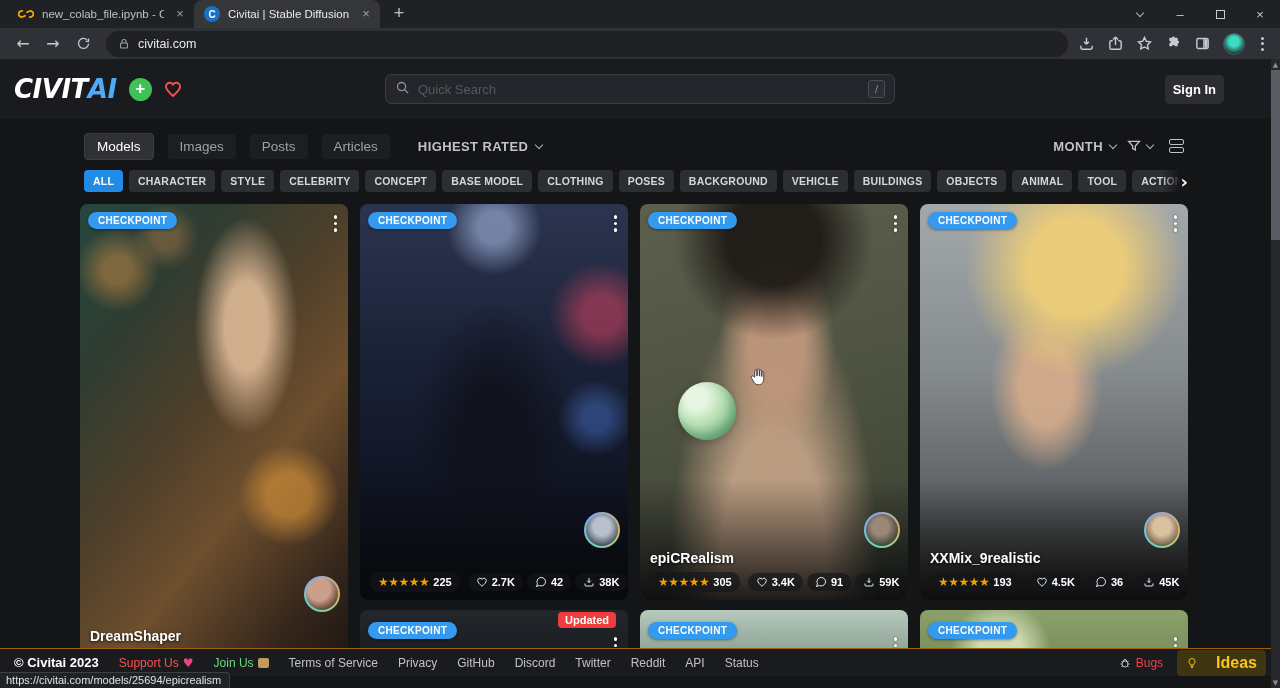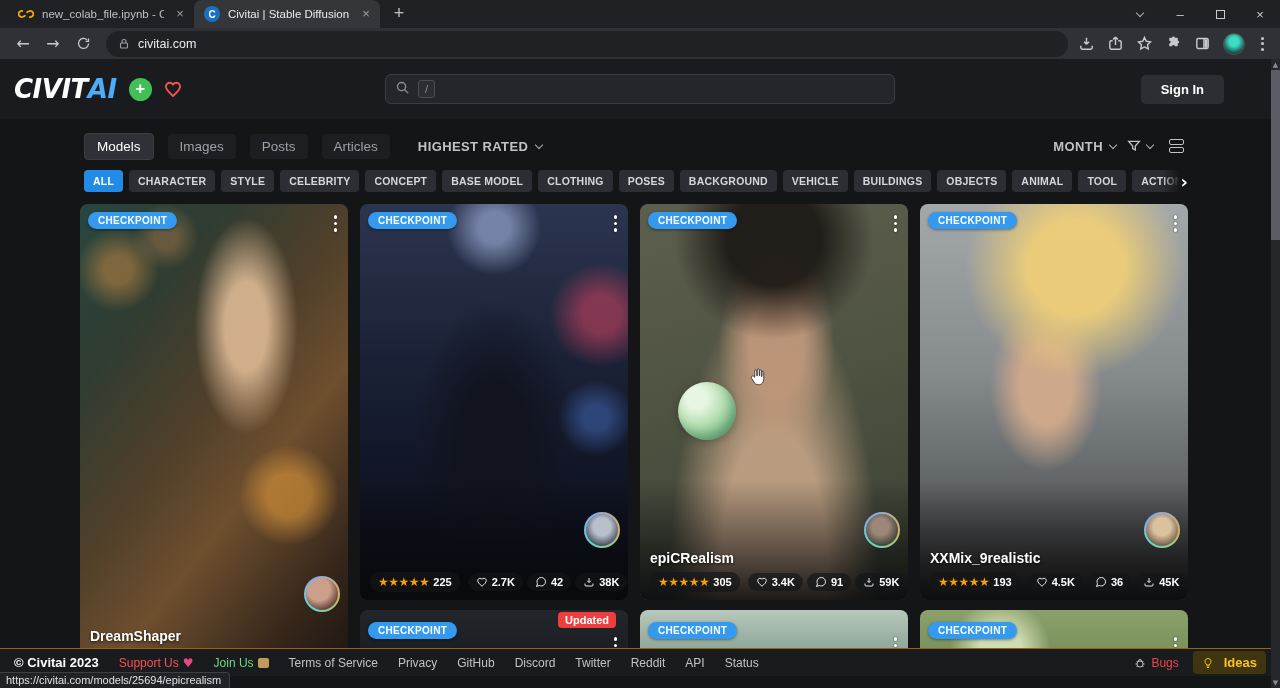--- a/index.html
+++ b/index.html
@@ -36,21 +36,21 @@
   .page { position:relative; height:629px; background:#141517; overflow:hidden; }
   .site-header { height:60px; background:#1a1b1e; display:flex; align-items:center; padding:0 56px 0 14px; position:relative; }
   .logo { font-family:"DejaVu Sans",sans-serif; font-size:26px; font-weight:800; letter-spacing:-0.5px; color:#fff; font-style:italic; }
   .logo b { color:#4dabf7; font-style:italic; }
   .hdr-plus { width:23px; height:23px; border-radius:50%; background:#40c057; color:#fff; font-size:17px; line-height:21px; text-align:center; font-weight:bold; margin-left:12px; }
   .hdr-heart { margin-left:10px; display:flex; }
   .searchbox { position:absolute; left:50%; transform:translateX(-50%); width:510px; height:30px; background:#25262b; border:1px solid #3a3d42; border-radius:6px; display:flex; align-items:center; gap:8px; padding:0 9px; }
   .searchbox input { flex:1; background:transparent; border:none; outline:none; color:#c1c2c5; font-size:13px; font-family:"Liberation Sans",sans-serif; }
   .searchbox input::placeholder { color:#55585e; }
   .kbd { border:1px solid #4a4d52; border-radius:3px; color:#8a8d93; font-size:11px; padding:0 6px; line-height:16px; background:#2c2e33; }
-  .signin { margin-left:auto; background:#2c2e33; color:#fff; font-size:13px; font-weight:600; padding:7px 20px; border-radius:5px; }
+  .signin { margin-left:auto; background:#2c2e33; color:#fff; font-size:13px; font-weight:600; padding:7px 8px; border-radius:5px; }
 
   .nav-row { display:flex; align-items:center; margin:12px 96px 0 84px; gap:14px; height:30px; }
   .nav-tab { padding:5px 12px; border-radius:4px; color:#9da1a7; font-size:13.5px; background:#1d1e22; }
   .nav-tab.active { background:#2f3136; color:#fff; border:1px solid #3a3d42; }
   .sortsel { display:flex; align-items:center; gap:8px; margin-left:14px; color:#c1c2c5; font-weight:700; font-size:13px; letter-spacing:.4px; }
   .right-controls { margin-left:auto; display:flex; align-items:center; gap:10px; }
   .periodsel { display:flex; align-items:center; gap:7px; color:#c1c2c5; font-weight:700; font-size:13px; letter-spacing:.4px; }
   .layouticon { display:flex; flex-direction:column; gap:2px; margin-left:6px; }
   .layouticon i { width:15px; height:6px; border:1.5px solid #c1c2c5; border-radius:2px; }
 
@@ -119,21 +119,21 @@
   
   .site-footer { position:absolute; left:0; right:0; top:589px; height:28px; background:#1a1b1e; border-top:1px solid #a16207; display:flex; align-items:center; padding:0 14px; gap:20px; z-index:10; }
   .copyright { font-size:13px; font-weight:700; color:#fff; }
   .flink { font-size:12px; color:#c1c2c5; display:flex; align-items:center; gap:4px; }
   .flink.pink { color:#fa5252; }
   .flink.green { color:#69db7c; }
   .heart-glyph { color:#e64980; font-family:"DejaVu Sans",sans-serif; font-size:12px; }
   .emoji-blob { width:11px; height:10px; background:#c29a5b; border-radius:2px; display:inline-block; }
   .footer-right { margin-left:auto; display:flex; align-items:center; gap:14px; }
   .bugs { display:flex; align-items:center; gap:5px; color:#ef4444; font-size:12px; }
-  .ideas-btn { display:flex; align-items:center; gap:10px; background:#3f3511; color:#fcc419; font-size:13px; font-weight:600; padding:4px 9px; border-radius:4px; }
+  .ideas-btn { display:flex; align-items:center; gap:18px; background:#3f3511; color:#fcc419; font-size:16px; font-weight:600; padding:4px 9px; border-radius:4px; }
   .bottom-strip { position:absolute; left:0; right:0; top:617px; height:12px; background:#141517; z-index:10; }
   .status-bubble { position:absolute; left:0; bottom:0; z-index:20; background:#202225; border-top:1px solid #3c4043; border-right:1px solid #3c4043; border-top-right-radius:4px; padding:1px 8px 2px 6px; font-size:11px; color:#dfe1e5; }
 
   
   .scrollbar { position:absolute; right:0; top:0; width:9px; height:100%; background:#26272a; z-index:30; display:flex; flex-direction:column; align-items:center; }
   .scroll-arrow { height:11px; display:flex; align-items:center; justify-content:center; font-size:7px; color:#8a8d92; font-family:"DejaVu Sans",sans-serif; }
   .scroll-thumb { width:9px; height:170px; background:#5a5d63; }
   .scroll-track-fill { flex:1; }
 
   .hand-cursor { position:absolute; left:748px; top:308px; z-index:50; }
@@ -240,20 +240,21 @@
             <path d="M12 20.5C7.2 16.2 3.5 13 3.5 9.1 3.5 6.4 5.6 4.5 8 4.5c1.6 0 3 .8 4 2.2 1-1.4 2.4-2.2 4-2.2 2.4 0 4.5 1.9 4.5 4.6 0 3.9-3.7 7.1-8.5 11.4z"></path>
           </svg>
       </span>
       <div class="searchbox">
         <span>
           <svg width="15" height="15" viewBox="0 0 24 24" fill="none" stroke="#8a8d93" stroke-width="2.2">
               <circle cx="10.5" cy="10.5" r="6.5"></circle>
               <path d="M15.5 15.5L21 21"></path>
             </svg>
         </span>
+        <input class="search-input" readonly="" placeholder="Quick Search" style="">
         <span class="kbd">/</span>
       </div>
       <span class="signin">Sign In</span>
     </div>
 
     <div class="nav-row">
       <span class="nav-tab active">Models</span>
       <span class="nav-tab">Images</span>
       <span class="nav-tab">Posts</span>
       <span class="nav-tab">Articles</span>

